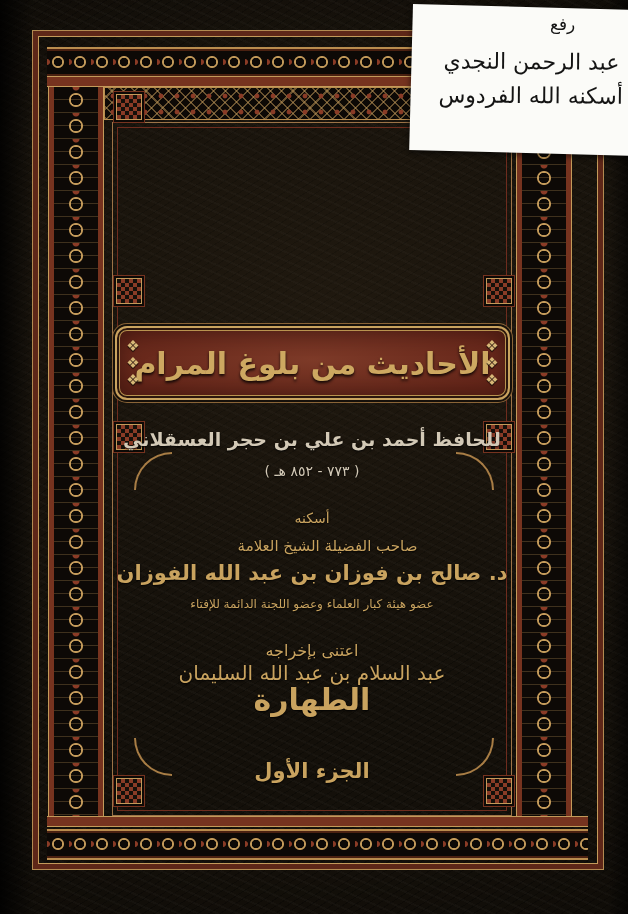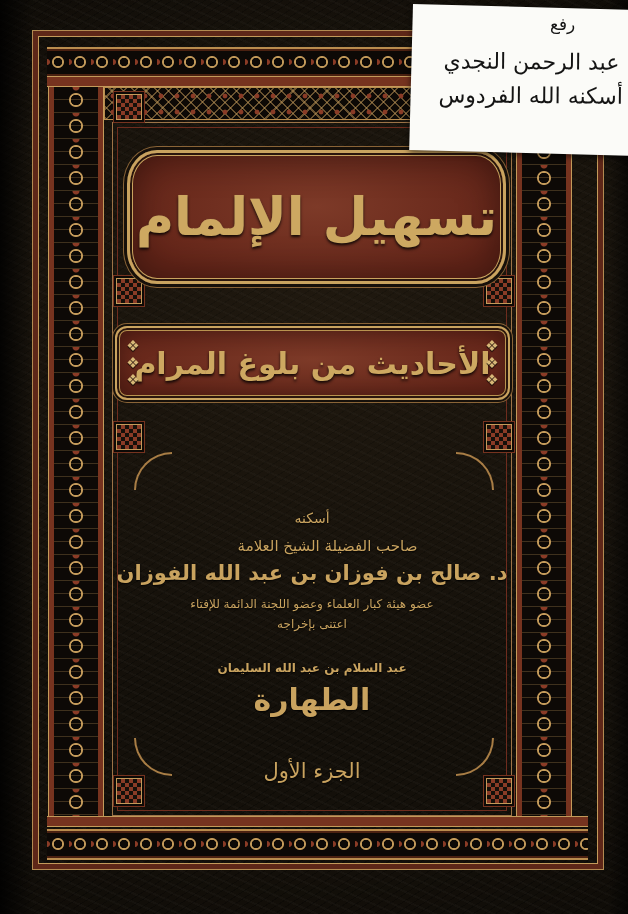--- a/index.html
+++ b/index.html
@@ -118,24 +118,24 @@
     color:#d8b877;font-size:15px;line-height:17px;text-shadow:0 1px 1px #000;}
   .endcap.left{left:6px;}
   .endcap.right{right:6px;}
 
   .author-line{top:428px;font-size:19px;font-weight:bold;}
   .dates-line{top:463px;font-size:14px;}
   .sharh-line{top:510px;font-size:14px;}
   .honorific-line{top:537px;font-size:15px;padding-left:31px;}
   .commentator-line{top:561px;font-size:21px;font-weight:bold;}
   .titles-line{top:597px;font-size:12px;}
-  .editor-label-line{top:617px;font-size:12px;text-align:center;}
-  .editor-name-line{top:661px;font-size:12px;font-weight:bold;}
+  .editor-label-line{top:641px;font-size:16px;text-align:center;}
+  .editor-name-line{top:661px;font-size:20px;font-weight:normal;}
   .section-line{top:682px;font-size:30px;font-weight:bold;letter-spacing:1px;}
-  .volume-line{top:759px;font-size:21px;font-weight:normal;}
+  .volume-line{top:759px;font-size:21px;font-weight:bold;}
 
   
   .hand-label{position:absolute;left:413px;top:4px;width:240px;height:146px;
     background:#fbfbf8;transform:rotate(1.5deg);transform-origin:0 0;
     box-shadow:0 2px 6px rgba(0,0,0,.65);
     color:#141414;text-align:center;padding-top:4px;box-sizing:border-box;}
   .hand-label .l1{font-size:17px;margin-top:2px;margin-left:60px;transform:rotate(-2deg);}
   .hand-label .l2{font-size:22px;margin-top:16px;transform:rotate(-1deg);}
   .hand-label .l3{font-size:22px;margin-top:9px;transform:rotate(-1deg);}
 </style>
@@ -169,39 +169,38 @@
   <div class="mosaic" style="left:116px;top:424px;"></div>
   <div class="mosaic" style="left:486px;top:424px;"></div>
   <div class="mosaic" style="left:116px;top:778px;"></div>
   <div class="mosaic" style="left:486px;top:778px;"></div>
 
   <div class="arch tl" style="left:134px;top:452px;"></div>
   <div class="arch tr" style="left:456px;top:452px;"></div>
   <div class="arch bl" style="left:134px;top:738px;"></div>
   <div class="arch br" style="left:456px;top:738px;"></div>
 
-  <div class="cartouche">
-    <span class="title-text">تسهيل الإلمام</span>
-  </div>
 
 
   <div class="hadith-band">
     <span class="endcap left">
         <span>❖</span>
         <span>❖</span>
         <span>❖</span>
       </span>
     <span class="hadith-text">الأحاديث من بلوغ المرام</span>
     <span class="endcap right">
         <span>❖</span>
         <span>❖</span>
         <span>❖</span>
       </span>
   </div>
 
+  <div class="line author-line silver">للحافظ أحمد بن علي بن حجر العسقلاني</div>
+  <div class="line dates-line silver">( ٧٧٣ - ٨٥٢ هـ )</div>
 
   <div class="line sharh-line gold">أسكنه</div>
   <div class="line honorific-line gold">صاحب الفضيلة الشيخ العلامة</div>
   <div class="line titles-line gold">عضو هيئة كبار العلماء وعضو اللجنة الدائمة للإفتاء</div>
   <div class="line commentator-line gold">د. صالح بن فوزان بن عبد الله الفوزان</div>
 
   <div class="line editor-label-line gold">اعتنى بإخراجه</div>
   <div class="line editor-name-line gold">عبد السلام بن عبد الله السليمان</div>
 
   <div class="line section-line gold">الطهارة</div>

